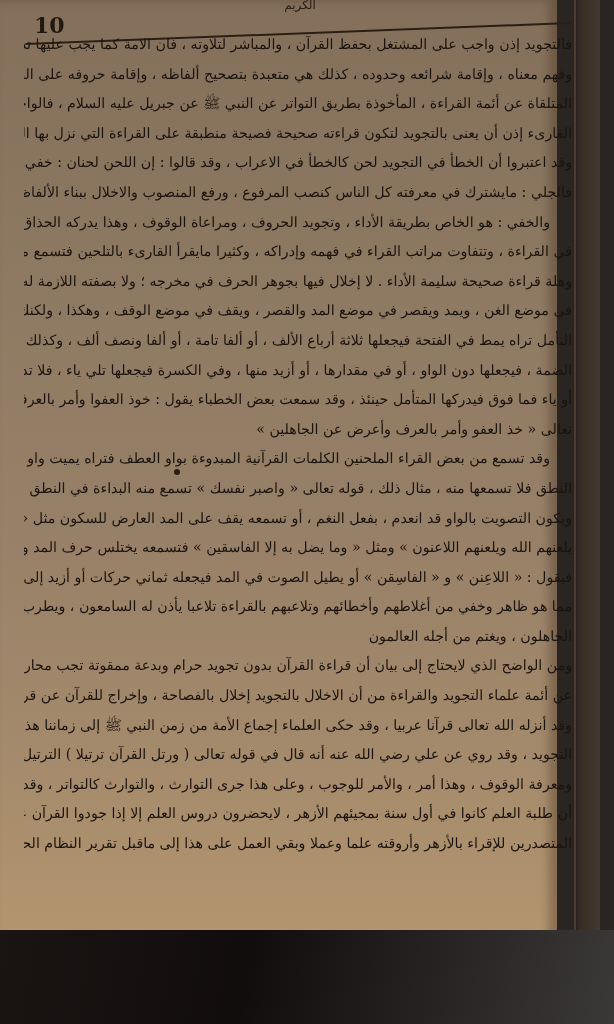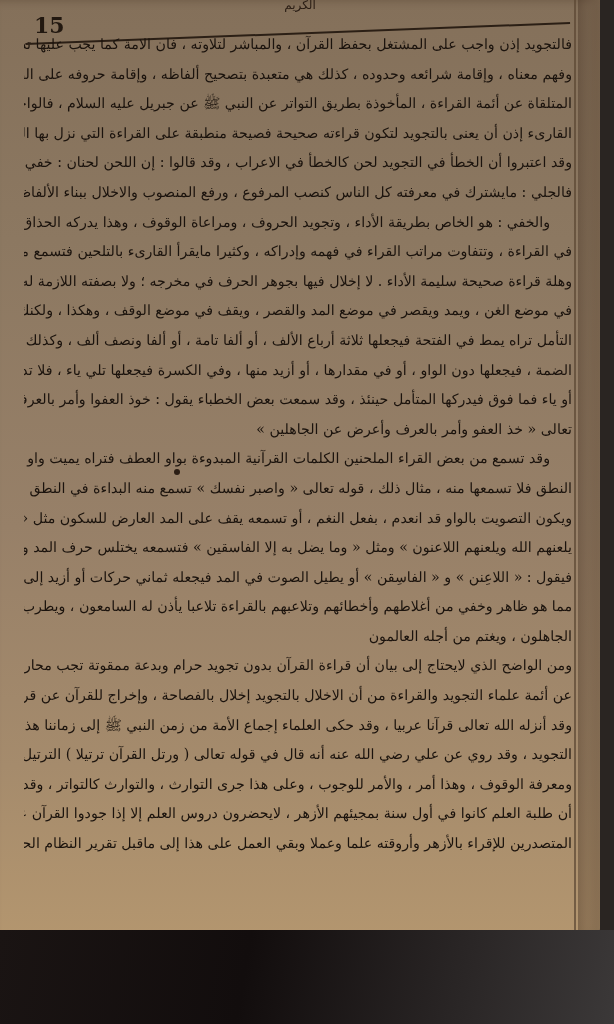--- a/index.html
+++ b/index.html
@@ -10,21 +10,21 @@
   }
   .backdrop {
     position:absolute; left:0; top:930px; width:614px; height:94px;
     background:linear-gradient(100deg,#1a1413 0%,#120d0d 40%,#2a2626 75%,#3b3838 100%);
   }
   .red-edge {
     position:absolute; left:0; top:940px; width:330px; height:14px;
     background:#5a1b18; transform:rotate(1deg); transform-origin:left top;
   }
   .page {
-    position:absolute; left:0; top:0; width:600px; height:958px;
+    position:absolute; left:0; top:0; width:557px; height:958px;
     background:linear-gradient(180deg,#84705a 0%,#8c7861 25%,#978068 55%,#a58b6c 80%,#b5976f 100%);
     border-bottom-right-radius:40px 30px;
     box-shadow: inset -8px 0 10px rgba(60,40,25,.35);
   }
   .page-right-strip {
     position:absolute; left:578px; top:0; width:22px; height:940px;
     background:linear-gradient(90deg,rgba(70,50,35,.45),rgba(140,118,92,.25));
   }
   .page-fold {
     position:absolute; left:574px; top:0; width:2px; height:940px;
@@ -56,21 +56,21 @@
   }
 </style>
 </head>
 <body>
 
 <div class="page">
   <div class="page-right-strip"></div>
   <div class="page-fold"></div>
   <div class="running-head">الكريم</div>
   <div class="head-rule"></div>
-  <div class="page-number">15</div>
+  <div class="page-number">10</div>
 
   <div class="text-block">
     <span class="line">فالتجويد إذن واجب على المشتغل بحفظ القرآن ، والمباشر لتلاوته ، فان الامة كما يجب عليها تدبره</span>
     <span class="line">وفهم معناه ، وإقامة شرائعه وحدوده ، كذلك هي متعبدة بتصحيح ألفاظه ، وإقامة حروفه على الصفة</span>
     <span class="line">المتلقاة عن أئمة القراءة ، المأخوذة بطريق التواتر عن النبي ﷺ عن جبريل عليه السلام ، فالواجب على</span>
     <span class="line">القارىء إذن أن يعنى بالتجويد لتكون قراءته صحيحة فصيحة منطبقة على القراءة التي نزل بها الوحي ،</span>
     <span class="line">وقد اعتبروا أن الخطأ في التجويد لحن كالخطأ في الاعراب ، وقد قالوا : إن اللحن لحنان : خفي ، وجلي :</span>
     <span class="line">فالجلي : مايشترك في معرفته كل الناس كنصب المرفوع ، ورفع المنصوب والاخلال ببناء الألفاظ إخلالا</span>
     <span class="line" style="padding-right:22px">والخفي : هو الخاص بطريقة الأداء ، وتجويد الحروف ، ومراعاة الوقوف ، وهذا يدركه الحذاق المهرة</span>
     <span class="line">في القراءة ، وتتفاوت مراتب القراء في فهمه وإدراكه ، وكثيرا مايقرأ القارىء بالتلحين فتسمع منه لأول</span>

